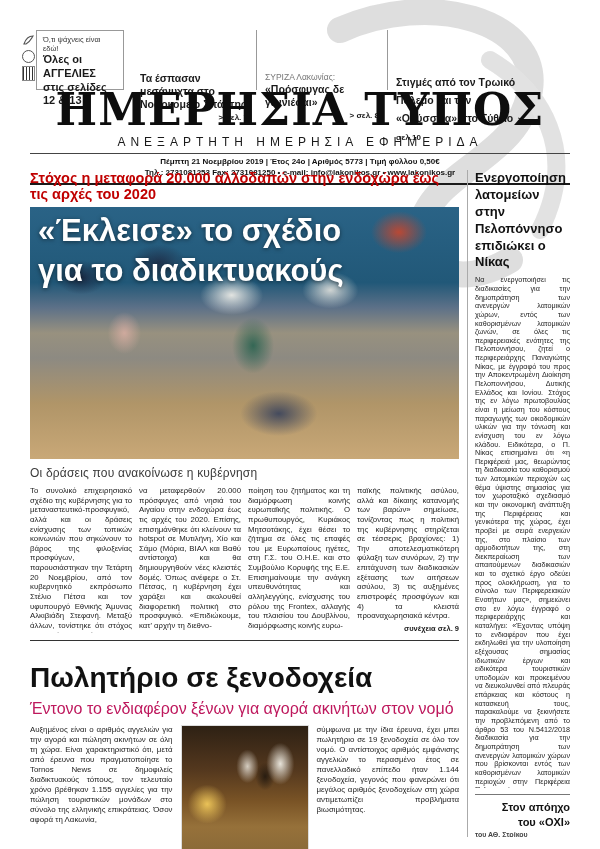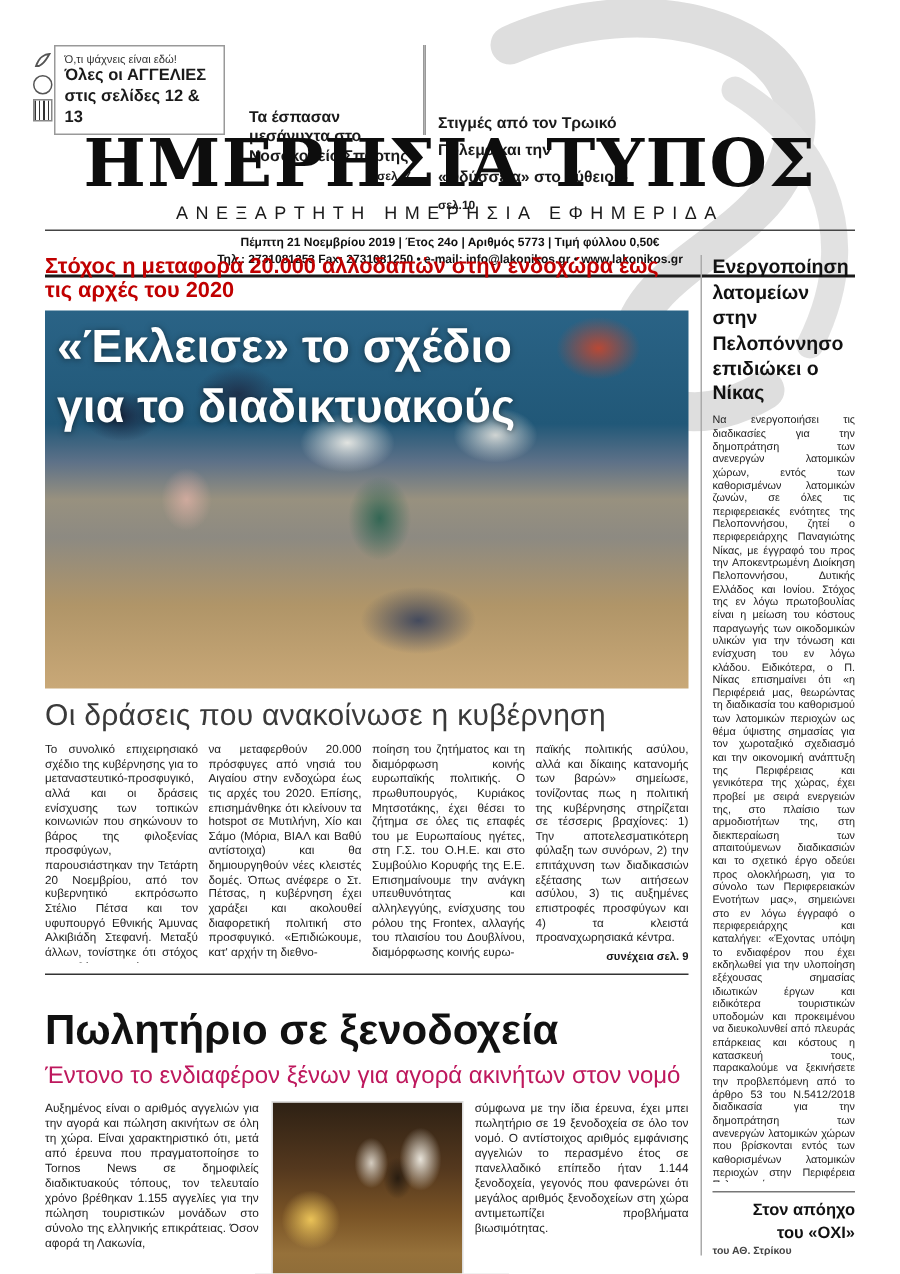--- a/index.html
+++ b/index.html
@@ -5,21 +5,21 @@
   html,body{margin:0;padding:0;background:#e8e8e8;}
   .page{position:relative;width:600px;height:849px;background:#fff;margin:0 auto;
         font-family:"Liberation Sans",sans-serif;color:#1a1a1a;overflow:hidden;}
   
   .watermark{position:absolute;top:0;right:0;z-index:0;opacity:.8;}
   
   .topbar{position:absolute;top:30px;left:20px;right:30px;height:60px;display:flex;align-items:stretch;z-index:1;}
   .iconcol{width:16px;display:flex;flex-direction:column;align-items:center;gap:3px;padding-top:4px;}
   .stamp-circle{width:11px;height:11px;border:1.5px solid #555;border-radius:50%;}
   .barcode{width:11px;height:13px;background:repeating-linear-gradient(90deg,#333 0 1px,#fff 1px 3px);border:1px solid #888;}
-  .clsbox{border:1.5px solid #999;width:114px;padding:4px 6px;box-sizing:border-box;margin-right:8px;}
+  .clsbox{border:1.5px solid #999;width:88px;padding:4px 6px;box-sizing:border-box;margin-right:8px;}
   .clsbox .l1{font-size:7.5px;color:#333;}
   .clsbox .l2,.clsbox .l3{font-size:11px;font-weight:bold;line-height:1.25;}
   .teaser{padding:2px 8px 0 8px;box-sizing:border-box;margin-top:40px;}
   .teaser .title{font-size:10.5px;font-weight:bold;line-height:1.25;}
   .teaser .kicker{font-size:8.5px;color:#777;margin-bottom:1px;}
   .pageref{font-size:8px;font-weight:bold;text-align:right;margin-top:2px;}
   .pageref-inline{font-size:8px;font-weight:bold;}
   .vdiv{width:1px;background:#999;}
   .t1{width:124px;} .t2{width:130px;} .t3{width:150px;}
   
@@ -41,21 +41,21 @@
       radial-gradient(ellipse 45px 28px at 47% 35%, rgba(235,235,230,.95), rgba(235,235,230,0) 70%),
       radial-gradient(ellipse 40px 26px at 70% 33%, rgba(225,225,220,.9), rgba(225,225,220,0) 70%),
       radial-gradient(ellipse 36px 24px at 12% 28%, rgba(25,35,60,.85), rgba(25,35,60,0) 70%),
       radial-gradient(ellipse 40px 26px at 30% 22%, rgba(30,40,65,.8), rgba(30,40,65,0) 70%),
       radial-gradient(ellipse 55px 32px at 58% 82%, rgba(40,55,90,.8), rgba(40,55,90,0) 70%),
       radial-gradient(ellipse 30px 40px at 52% 55%, rgba(20,90,70,.75), rgba(20,90,70,0) 70%),
       radial-gradient(ellipse 24px 30px at 22% 50%, rgba(230,180,170,.7), rgba(230,180,170,0) 70%),
       linear-gradient(180deg,#2a6386 0%,#215878 30%,#5d7188 40%,#98917f 50%,#8d8a82 60%,#b09568 78%,#c9a877 100%);}
   .lead-headline{position:absolute;top:4px;left:8px;right:8px;color:#fff;font-weight:bold;
     font-size:31px;line-height:1.28;text-shadow:0 1px 4px rgba(0,0,0,.5);}
-  .lead-subhead{font-size:20px;color:#3a3a3a;margin-top:7px;letter-spacing:.2px;}
+  .lead-subhead{font-size:12px;color:#3a3a3a;margin-top:7px;letter-spacing:.2px;}
   .lead-cols{display:flex;gap:7px;margin-top:6px;height:147px;overflow:hidden;position:relative;}
   .lead-cols .col{flex:1;font-size:7.8px;line-height:1.24;text-align:justify;color:#222;}
   .continuation{position:absolute;right:0;bottom:0;background:#fff;padding:1px 0 0 6px;font-size:7.5px;font-weight:bold;}
   .sect-rule{border-top:1.5px solid #333;margin-top:7px;}
   
   .hotel-headline{font-size:28px;font-weight:bold;line-height:1.22;margin-top:20px;color:#111;}
   .hotel-subhead{font-size:16px;color:#be185d;margin-top:5px;}
   .hotel-row{display:flex;gap:8px;margin-top:7px;height:131px;overflow:hidden;}
   .hotel-col{flex:1;font-size:7.9px;line-height:1.26;text-align:justify;color:#222;position:relative;}
   .hotel-photo{width:128px;height:128px;border:1px solid #ddd;box-sizing:border-box;
@@ -96,20 +96,25 @@
       <div class="l1">Ό,τι ψάχνεις είναι εδώ!</div>
       <div class="l2">Όλες οι ΑΓΓΕΛΙΕΣ</div>
       <div class="l3">στις σελίδες 12 &amp; 13</div>
     </div>
 
     <div class="teaser t1">
       <div class="title">Τα έσπασαν μεσάνυχτα στο Νοσοκομείο Σπάρτης</div>
       <div class="pageref">&gt; σελ. 7</div>
     </div>
     <div class="vdiv"></div>
+    <div class="teaser t2">
+      <div class="kicker">ΣΥΡΙΖΑ Λακωνίας:</div>
+      <div class="title">«Πρόσφυγας δε γεννιέσαι»</div>
+      <div class="pageref">&gt; σελ. 8</div>
+    </div>
     <div class="vdiv"></div>
     <div class="teaser t3">
       <span class="title">Στιγμές από τον Τρωικό Πόλεμο και την «Οδύσσεια» στο Γύθειο</span>
       <span class="pageref-inline">&gt; σελ.10</span>
     </div>
   </div>
 
   <div class="masthead">
     <div class="mast-title">ΗΜΕΡΗΣΙΑ ΤΥΠΟΣ</div>
     <div class="mast-sub">ΑΝΕΞΑΡΤΗΤΗ ΗΜΕΡΗΣΙΑ ΕΦΗΜΕΡΙΔΑ</div>

